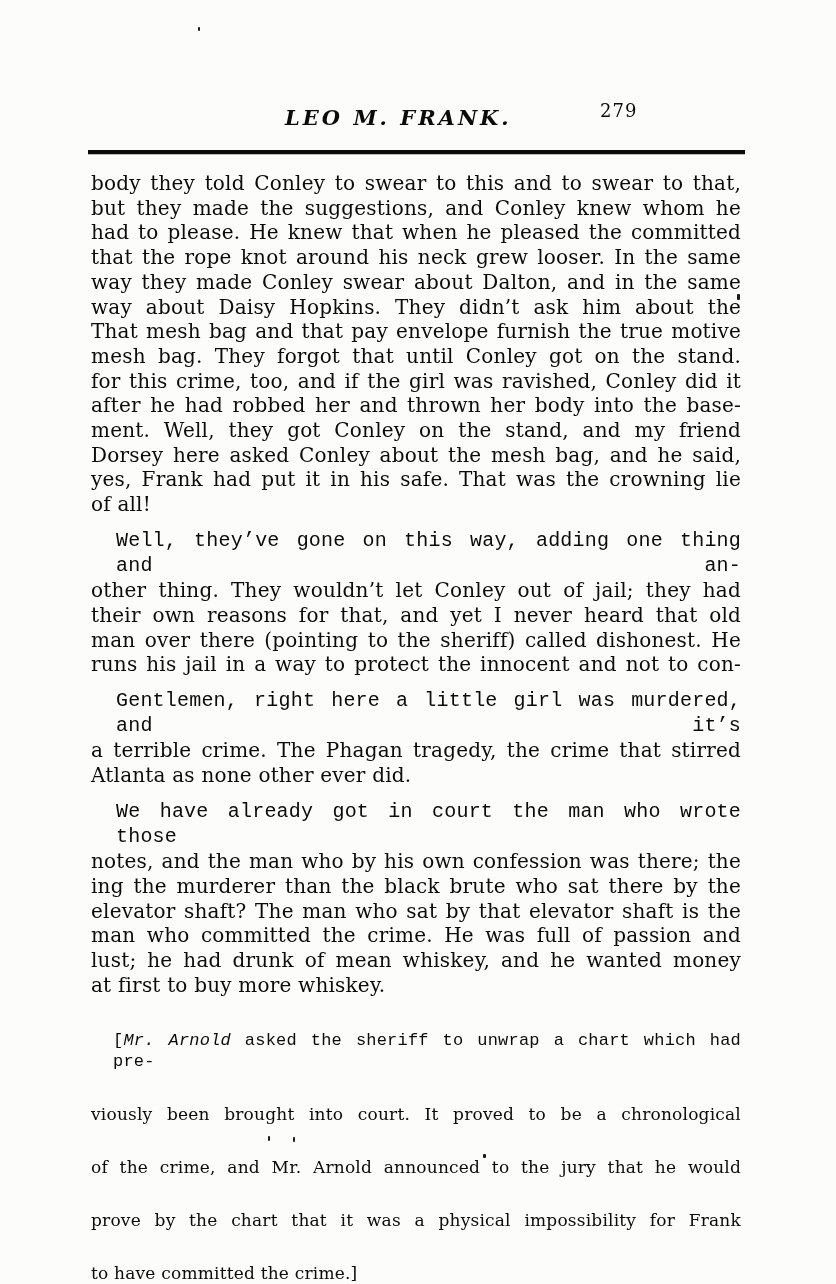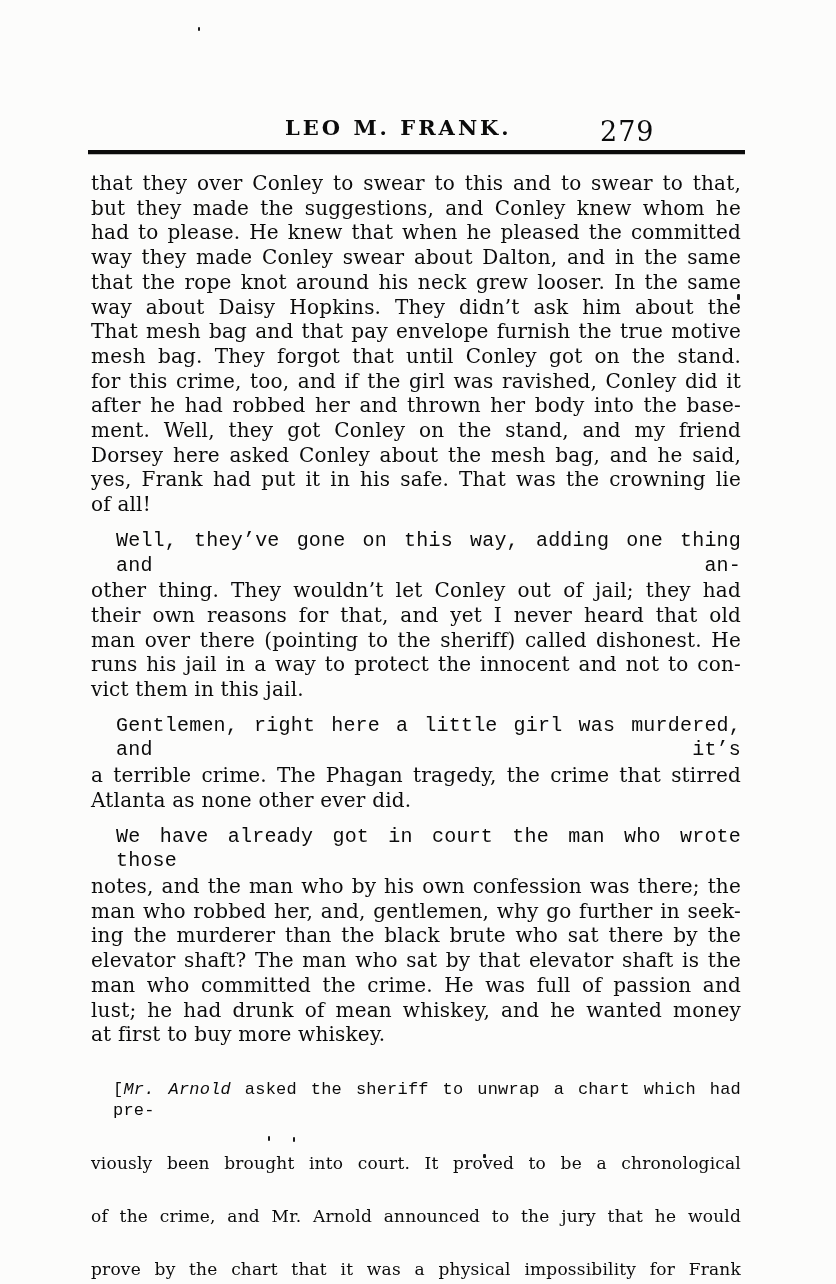--- a/index.html
+++ b/index.html
@@ -6,28 +6,28 @@
   body{
     width:836px;height:1284px;
     background:#fcfcfb;
     font-family:"DejaVu Serif","Liberation Serif",serif;
     color:#0b0b0b;
     position:relative;
     overflow:hidden;
   }
   .page{position:absolute;inset:0;}
   .running-title{
-    position:absolute;top:115px;left:285px;
-    font-weight:bold;
+    position:absolute;top:105px;left:285px;
+    font-style:italic;font-weight:bold;
     font-size:21px;letter-spacing:3px;
     white-space:nowrap;
   }
   .page-number{
-    position:absolute;top:116px;left:600px;width:52px;
-    font-size:27px;text-align:right;letter-spacing:1px;
+    position:absolute;top:100px;left:600px;width:52px;
+    font-size:18px;letter-spacing:1px;
   }
   .header-rule{
     position:absolute;top:150px;left:88px;width:657px;height:4px;
     background:#0b0b0b;border:none;margin:0;
     box-shadow:0 1px 0 rgba(0,0,0,0.25);
   }
   .body-text{
     position:absolute;top:171px;left:91px;width:650px;
   }
   .paragraph{margin:0 0 12px 0;}
@@ -55,52 +55,50 @@
 <div class="page">
 
   <div class="running-title">LEO M. FRANK.</div>
 
   <div class="page-number">279</div>
 
   <div class="header-rule"></div>
 
   <div class="body-text">
       <div class="paragraph">
-        <div class="line">that they over Conley to swear to this and to swear to that,</div>
+        <div class="line">body they told Conley to swear to this and to swear to that,</div>
         <div class="line">but they made the suggestions, and Conley knew whom he</div>
         <div class="line">had to please. He knew that when he pleased the committed</div>
+        <div class="line">that the rope knot around his neck grew looser. In the same</div>
         <div class="line">way they made Conley swear about Dalton, and in the same</div>
-        <div class="line">that the rope knot around his neck grew looser. In the same</div>
         <div class="line">way about Daisy Hopkins. They didn’t ask him about the</div>
         <div class="line">That mesh bag and that pay envelope furnish the true motive</div>
         <div class="line">mesh bag. They forgot that until Conley got on the stand.</div>
         <div class="line">for this crime, too, and if the girl was ravished, Conley did it</div>
         <div class="line">after he had robbed her and thrown her body into the base-</div>
         <div class="line">ment. Well, they got Conley on the stand, and my friend</div>
         <div class="line">Dorsey here asked Conley about the mesh bag, and he said,</div>
         <div class="line">yes, Frank had put it in his safe. That was the crowning lie</div>
         <div class="line last">of all!</div>
       </div>
       <div class="paragraph">
         <div class="line indent">Well, they’ve gone on this way, adding one thing and an-</div>
         <div class="line">other thing. They wouldn’t let Conley out of jail; they had</div>
         <div class="line">their own reasons for that, and yet I never heard that old</div>
         <div class="line">man over there (pointing to the sheriff) called dishonest. He</div>
         <div class="line">runs his jail in a way to protect the innocent and not to con-</div>
-        <div class="line last">vict them in this jail.</div>
       </div>
       <div class="paragraph">
         <div class="line indent">Gentlemen, right here a little girl was murdered, and it’s</div>
         <div class="line">a terrible crime. The Phagan tragedy, the crime that stirred</div>
         <div class="line last">Atlanta as none other ever did.</div>
       </div>
       <div class="paragraph">
         <div class="line indent">We have already got in court the man who wrote those</div>
         <div class="line">notes, and the man who by his own confession was there; the</div>
-        <div class="line">man who robbed her, and, gentlemen, why go further in seek-</div>
         <div class="line">ing the murderer than the black brute who sat there by the</div>
         <div class="line">elevator shaft? The man who sat by that elevator shaft is the</div>
         <div class="line">man who committed the crime. He was full of passion and</div>
         <div class="line">lust; he had drunk of mean whiskey, and he wanted money</div>
         <div class="line last">at first to buy more whiskey.</div>
       </div>
       <div class="paragraph note">
         <div class="line indent">[<i>Mr. Arnold</i> asked the sheriff to unwrap a chart which had pre-</div>
         <div class="line">viously been brought into court. It proved to be a chronological</div>
         <div class="line">of the crime, and Mr. Arnold announced to the jury that he would</div>

